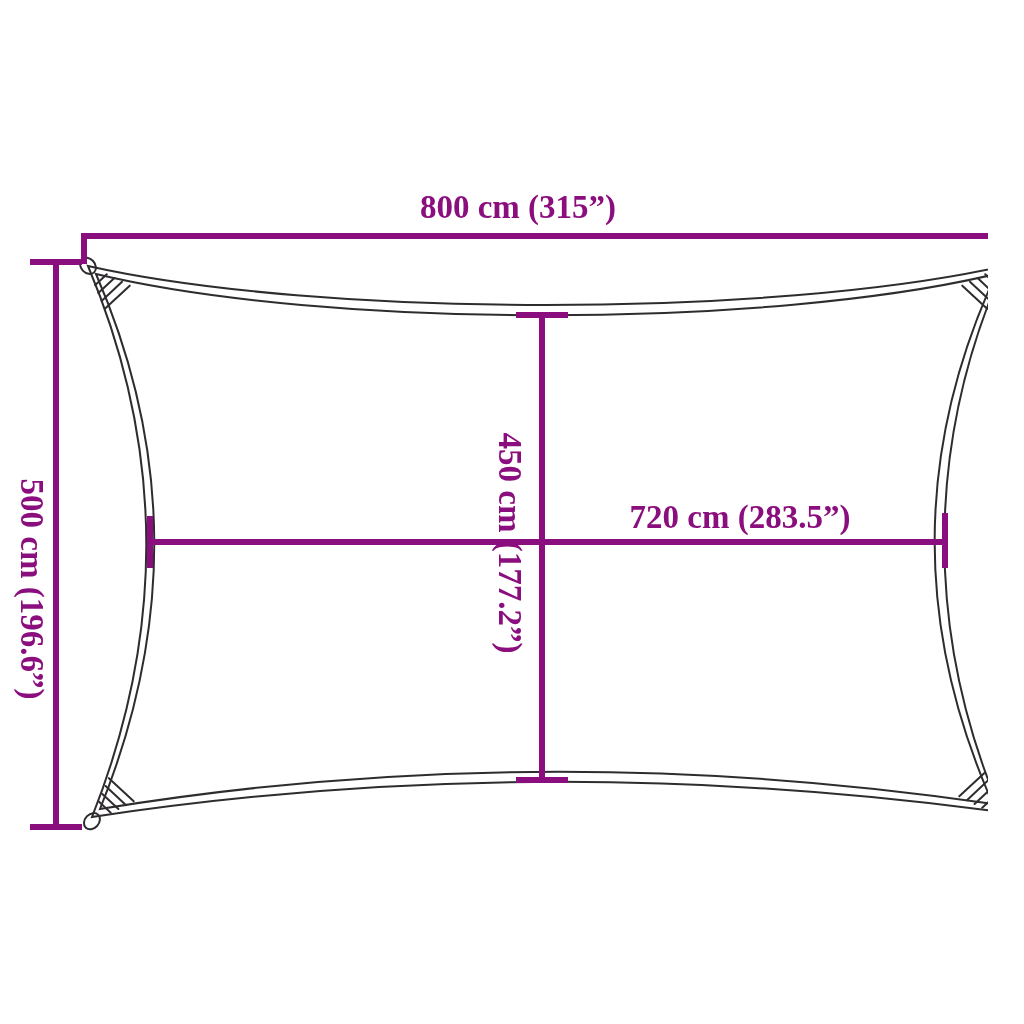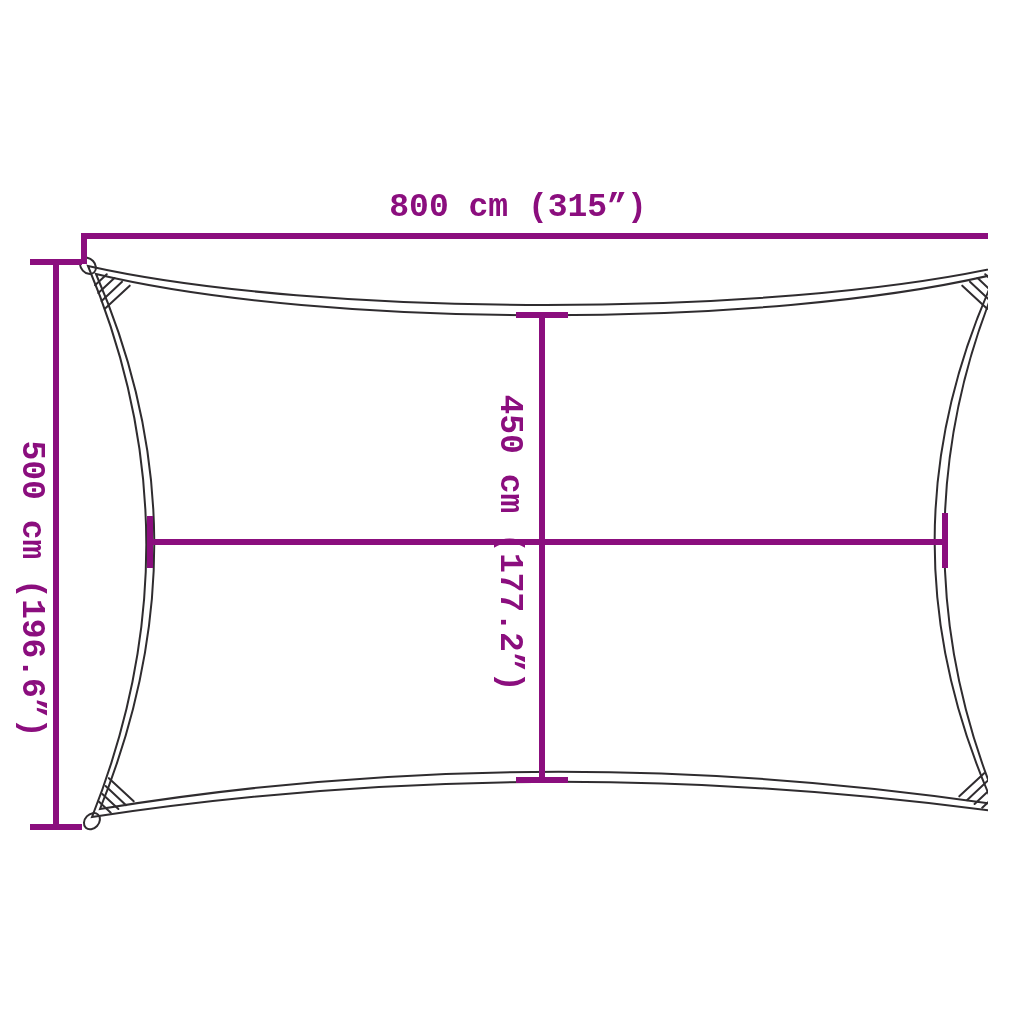--- a/index.html
+++ b/index.html
@@ -6,21 +6,21 @@
     margin: 0;
     padding: 0;
     background: #ffffff;
   }
   .stage {
     position: relative;
     width: 988px;
     height: 1024px;
     background: #ffffff;
     overflow: hidden;
-    font-family: Liberation Mono, monospace;
+    font-family: Liberation Serif, serif;
   }
   .stage svg {
     position: absolute;
     left: 0;
     top: 0;
   }
   .dim-label {
     position: absolute;
     white-space: nowrap;
     font-weight: 700;
@@ -107,14 +107,15 @@
       </g>
     </g>
   </svg>
 
   <div class="dim-label" style="left:518px; top:207px;">800 cm (315”)</div>
 
   <div class="dim-label vertical" style="left:31px; top:589px;">500 cm (196.6”)</div>
 
   <div class="dim-label vertical" style="left:509px; top:543px;">450 cm (177.2”)</div>
 
+  <div class="dim-label" style="left:740px; top:517px;">720 cm (283.5”)</div>
 
 </div>
 
 </body></html>

